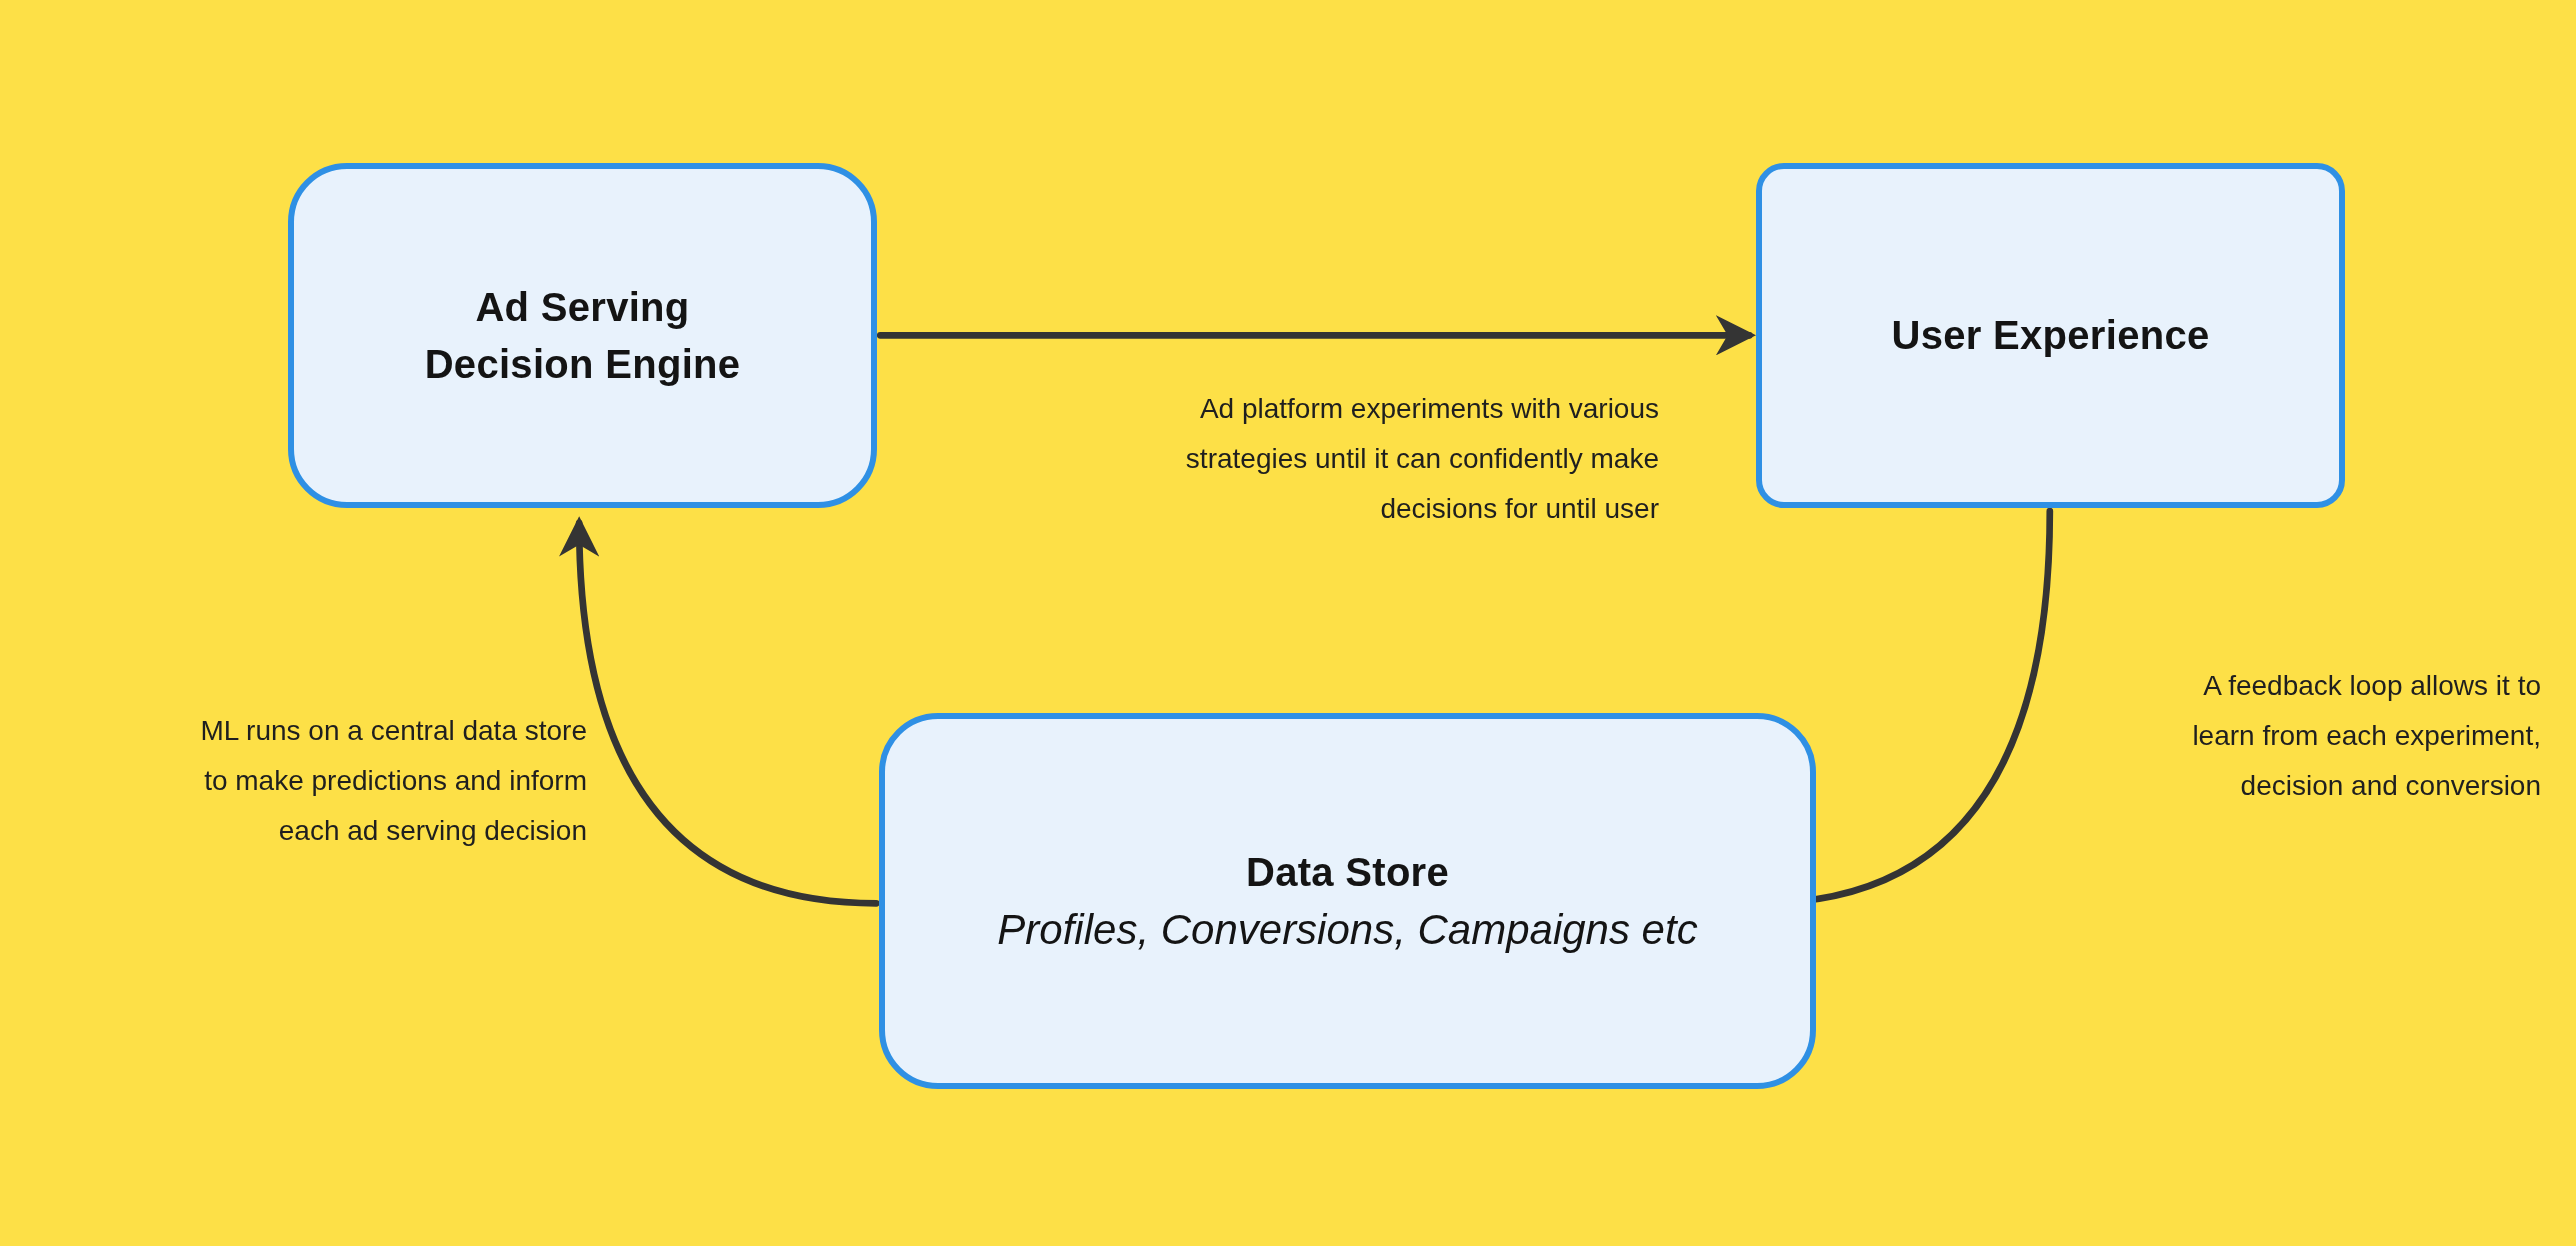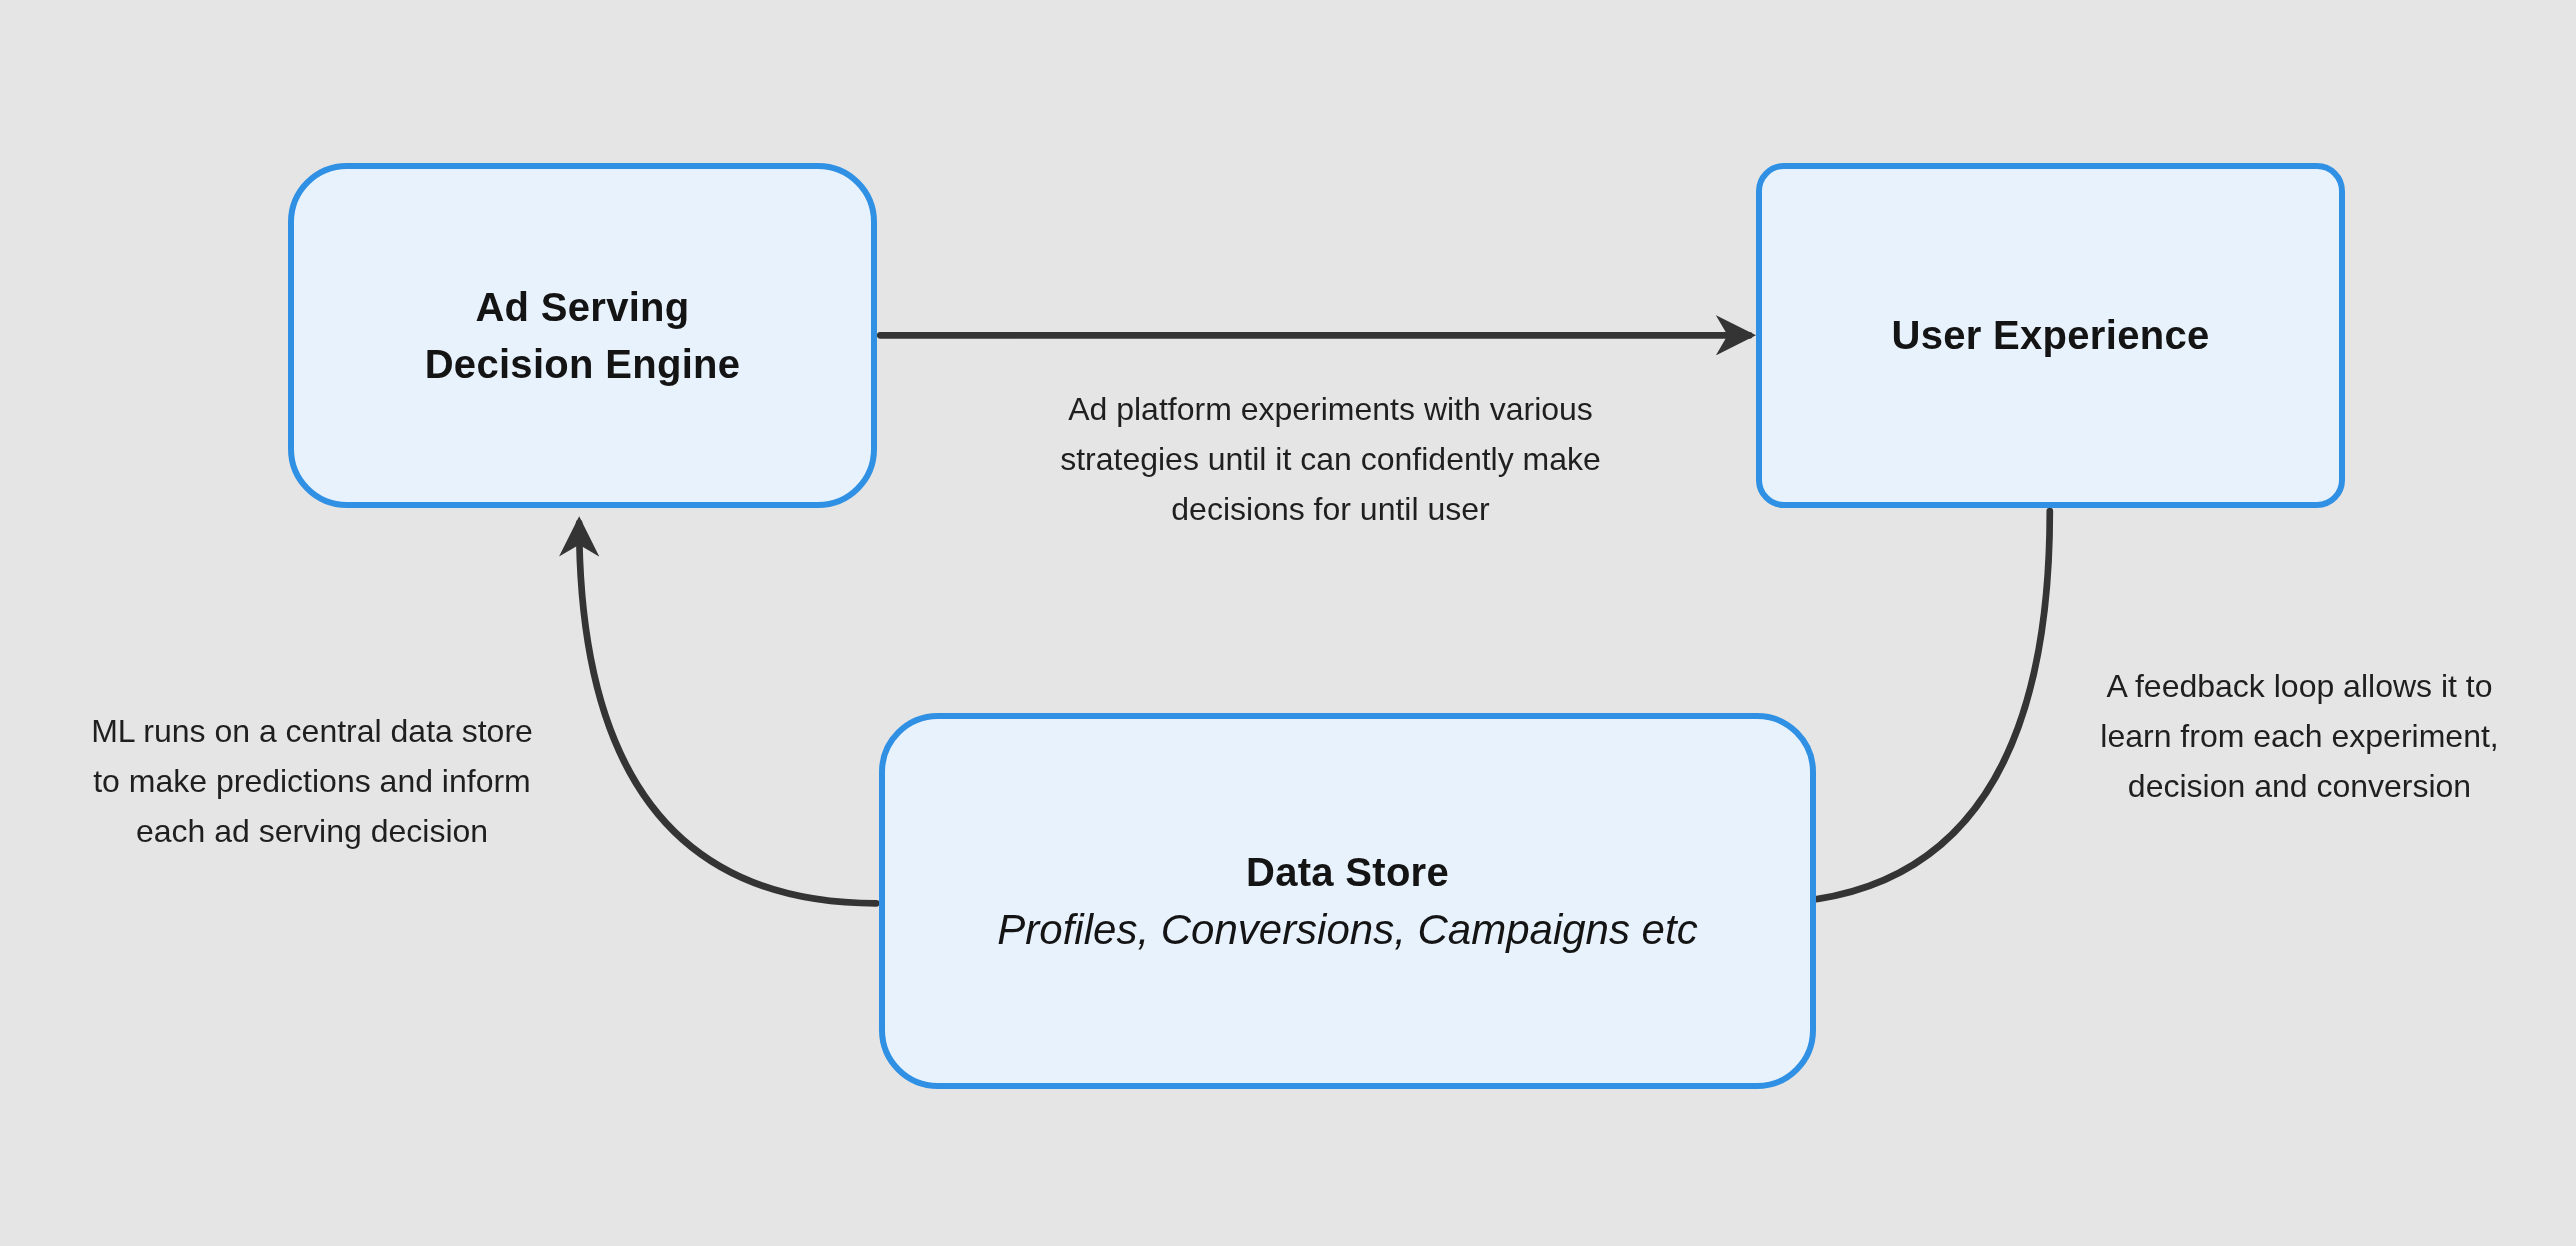--- a/index.html
+++ b/index.html
@@ -44,32 +44,32 @@
     font-style: italic;
     font-weight: 400;
     line-height: 57px;
     white-space: nowrap;
   }
   .node-ad-serving    { left: 288px;  top: 163px;  width: 589px;  height: 345px; }
   .node-user-exp      { left: 1756px; top: 163px;  width: 589px;  height: 345px; border-radius: 28px; }
   .node-data-store    { left: 879px; top: 713px; width: 937px; height: 376px; }
   .caption {
     position: absolute;
-    font-size: 32px;
+    font-size: 28px;
     line-height: 50px;
-    text-align: center;
+    text-align: right;
   }
   .caption-top-center { left: 1002px; top: 384px; width: 657px; }
   .caption-right      { left: 2058px; top: 661px; width: 483px; }
   .caption-left       { left: 37px;   top: 678px; width: 550px; margin-top: 28px; }
 </style>
 </head>
 <body>
 
-<div class="stage" style="background-color: #e5e5e5;">
+<div class="stage" style="background-color: #fde047;">
 
   <svg class="edges-layer" viewBox="0 0 3840 1858" xmlns="http://www.w3.org/2000/svg">
     <defs>
       <marker id="arrowhead" viewBox="0 0 12 12" refX="10" refY="6" markerWidth="6" markerHeight="6" markerUnits="strokeWidth" orient="auto">
         <path d="M 0 0 L 12 6 L 0 12 L 3.5 6 Z" fill="#343434"></path>
       </marker>
     </defs>
 
     <path class="edge" d="M 1312 500 L 2608 500" marker-end="url(#arrowhead)" stroke="#343434"></path>
 

